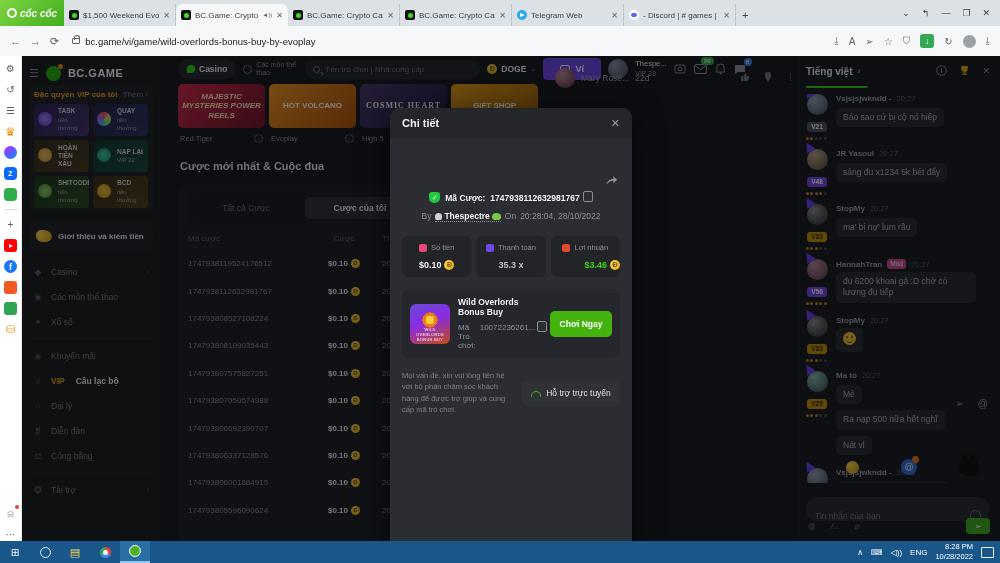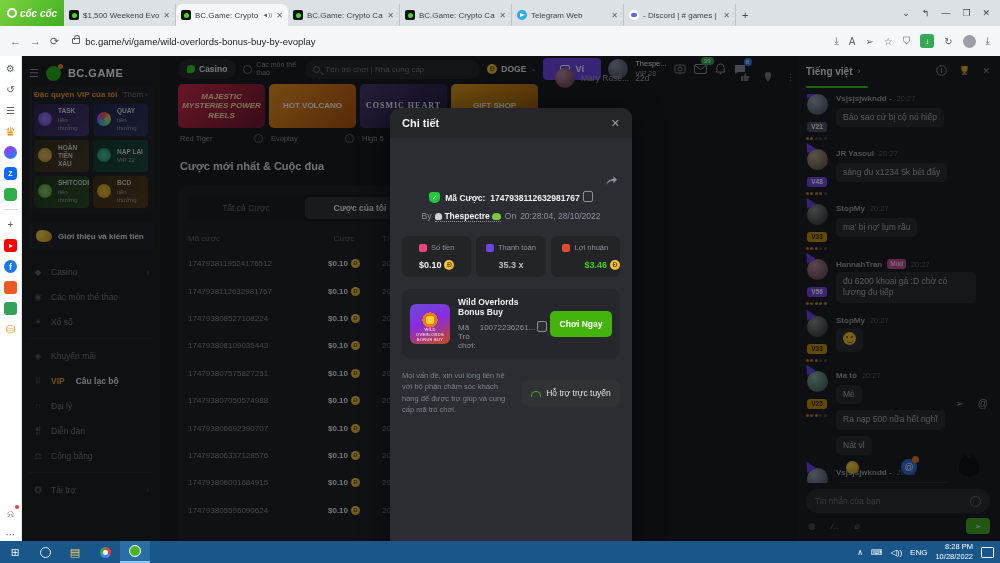--- a/index.html
+++ b/index.html
@@ -183,21 +183,21 @@
   .smiley::before { content:""; position:absolute; left:3px; top:4px; width:2px; height:2px; background:#5a3c00; border-radius:50%; box-shadow:5px 0 0 #5a3c00; }
   .smiley::after { content:""; position:absolute; left:3.5px; top:7px; width:6px; height:3px; border-bottom:1.3px solid #5a3c00; border-radius:0 0 6px 6px; }
   .floatic { position:absolute; right:12px; top:342px; display:flex; gap:14px; color:#8d929b; font-size:10px; }
   .emorow { position:absolute; left:50px; top:402px; display:flex; align-items:center; gap:42px; }
   .emo-coin { width:13px; height:13px; border-radius:50%; background:radial-gradient(circle at 35% 30%,#ffd94e,#c8900a); }
   .emo-at { width:16px; height:16px; border-radius:50%; background:#2f6fd8; color:#fff; font-size:9px; text-align:center; line-height:16px; position:relative; }
   .emo-at::after { content:""; position:absolute; right:-2px; top:-3px; width:7px; height:7px; border-radius:50%; background:#f07820; }
   .emo-cat { width:20px; height:18px; background:#0b0c0e; border-radius:45% 45% 40% 40%; position:relative; }
   .emo-cat::before { content:""; position:absolute; top:-4px; left:2px; border-left:4px solid transparent; border-right:4px solid transparent; border-bottom:6px solid #0b0c0e; }
   .emo-cat::after { content:""; position:absolute; top:-4px; right:2px; border-left:4px solid transparent; border-right:4px solid transparent; border-bottom:6px solid #0b0c0e; }
-  .cinput { position:absolute; left:10px; right:10px; bottom:28px; height:24px; background:#26282d; border-radius:12px; display:flex; align-items:center; padding:0 9px; gap:6px; }
+  .cinput { position:absolute; left:10px; right:10px; bottom:20px; height:24px; background:#26282d; border-radius:12px; display:flex; align-items:flex-end; padding:0 9px; gap:6px; }
   .cinput input { flex:1; background:transparent; border:none; outline:none; color:#8d929b; font-size:8.5px; font-family:inherit; }
   .cinput .sm2 { width:11px; height:11px; border:1.2px solid #6b7078; border-radius:50%; position:relative; flex:none; }
   .ctools { position:absolute; left:12px; right:10px; bottom:6px; height:18px; display:flex; align-items:center; gap:16px; color:#6b7078; font-size:9px; }
   .sendbtn { margin-left:auto; width:24px; height:16px; background:#3fae1e; border-radius:4px; color:#fff; font-size:8px; display:flex; align-items:center; justify-content:center; }
 
   
   .modal { position:absolute; left:368px; top:52px; width:242px; height:460px; background:#2b2d33; border-radius:10px; z-index:50; overflow:hidden; box-shadow:0 8px 30px rgba(0,0,0,.6); }
   .mdhead { height:30px; background:#242629; display:flex; align-items:center; justify-content:space-between; padding:0 12px; }
   .mdhead b { color:#f0f2f4; font-size:11px; }
   .mdx { color:#9aa0a8; font-size:11px; }

